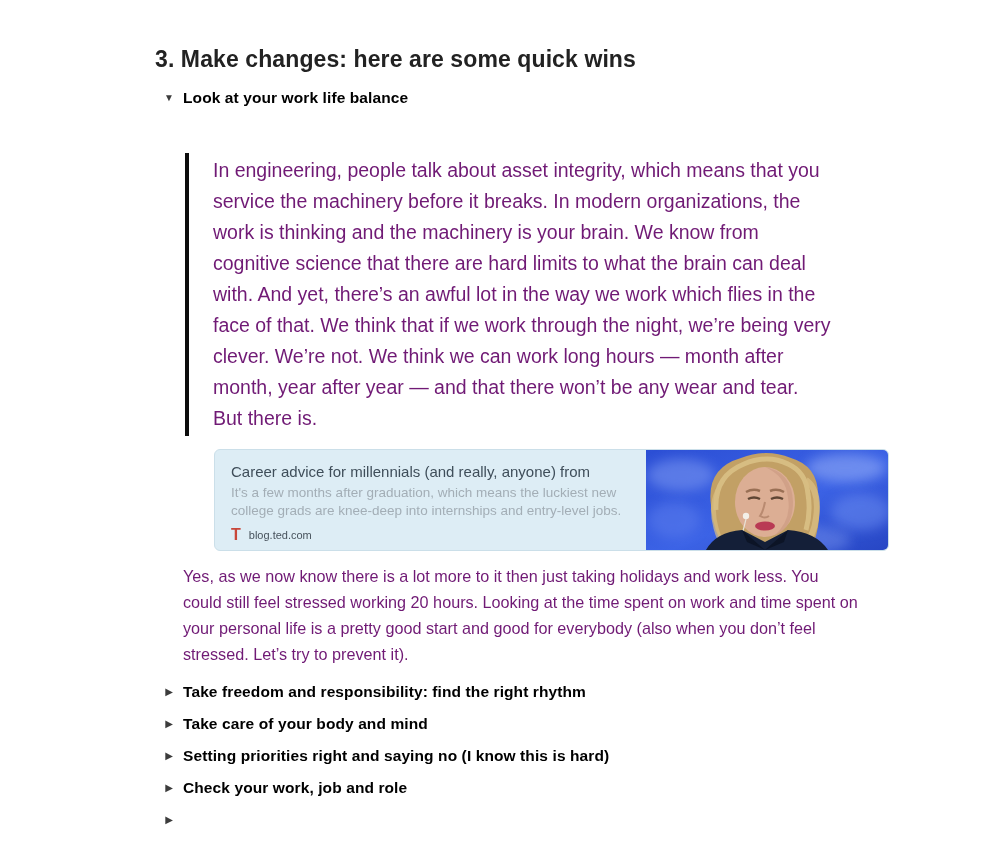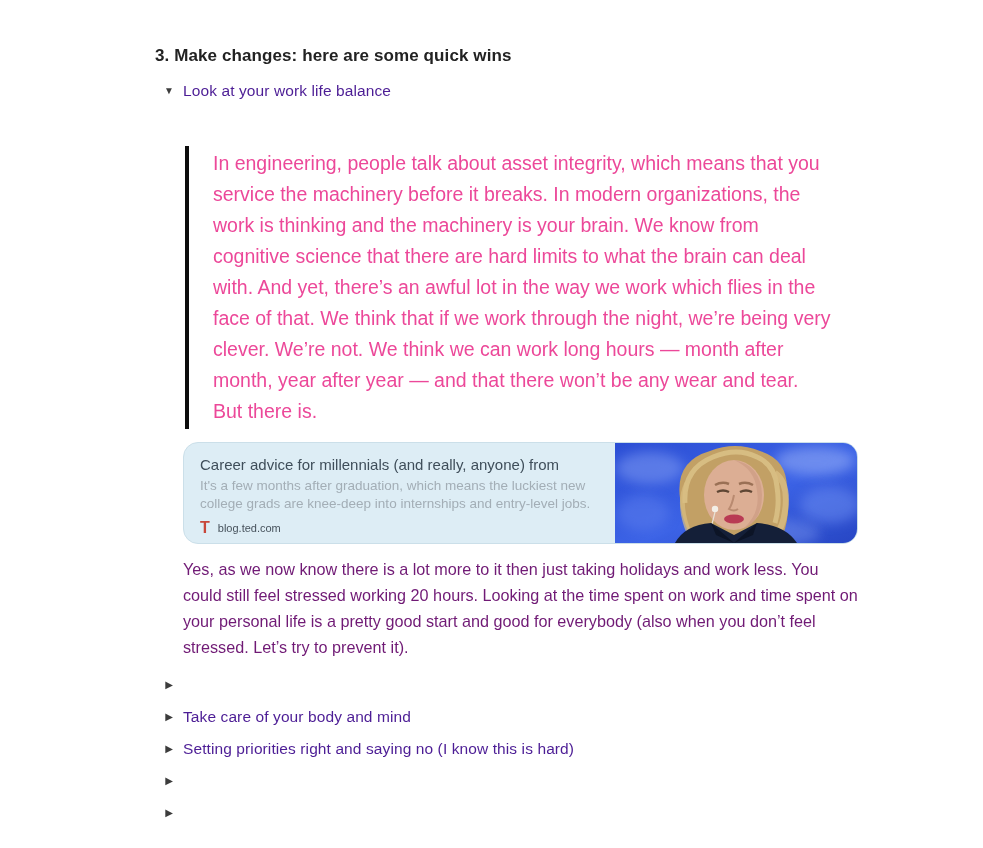--- a/index.html
+++ b/index.html
@@ -7,21 +7,21 @@
     width: 983px; height: 848px;
     background: #ffffff;
     font-family: "Liberation Sans", sans-serif;
     color: #3a3a3a;
     overflow: hidden;
   }
   .page { padding: 46px 0 0 155px; }
 
   
   .heading {
-    font-size: 17px;
+    font-size: 23px;
     font-weight: 700;
     color: #222222;
     letter-spacing: 0.1px;
     margin-bottom: 14px;
   }
 
   
   .toggle {
     display: flex;
     align-items: center;
@@ -32,53 +32,54 @@
     width: 28px;
     flex: 0 0 28px;
     display: inline-flex;
     justify-content: center;
     font-size: 10px;
     color: #3c3c3c;
     line-height: 1;
   }
   .toggle .tlabel {
     font-size: 15.5px;
-    font-weight: 400;
-    color: #4c1d95;
+    font-weight: 700;
+    color: #000000;
     letter-spacing: 0.1px;
   }
   .toggle-list { margin-top: 15px; }
   .toggle-list .toggle { height: 20px; margin-bottom: 12px; }
 
   
   .toggle-children { margin-left: 28px; }
 
   
   .quote {
     margin: 44px 0 0 2px;
     border-left: 4px solid #0d0d0d;
     padding: 2px 0 2px 24px;
     width: 648px;
     font-size: 19.5px;
     line-height: 31px;
-    color: #ec4899;
+    color: #701a75;
   }
 
   
   .bookmark {
     margin-top: 13px;
     width: 675px;
     height: 102px;
     display: flex;
     border: 1px solid #cbdfe9;
-    border-radius: 15px;
+    border-radius: 6px;
     background: #ddedf5;
     overflow: hidden;
     cursor: pointer;
     text-decoration: none;
+    margin-left: 31px;
   }
   .bm-text {
     flex: 1 1 auto;
     padding: 13px 16px 10px 16px;
     min-width: 0;
   }
   .bm-title {
     font-size: 15px;
     color: #3f4e5a;
     margin-bottom: 4px;
@@ -195,30 +196,32 @@
       </div>
     </div>
 
     <p class="para">Yes, as we now know there is a lot more to it then just taking holidays and work less. You could still feel stressed working 20 hours. Looking at the time spent on work and time spent on your personal life is a pretty good start and good for everybody (also when you don’t feel stressed. Let’s try to prevent it).</p>
 
   </div>
 
   <div class="toggle-list">
     <div class="toggle">
       <span class="tri">▶</span>
+      <span class="tlabel">Take freedom and responsibility: find the right rhythm</span>
     </div>
     <div class="toggle">
       <span class="tri">▶</span>
       <span class="tlabel">Take care of your body and mind</span>
     </div>
     <div class="toggle">
       <span class="tri">▶</span>
       <span class="tlabel">Setting priorities right and saying no (I know this is hard)</span>
     </div>
     <div class="toggle">
       <span class="tri">▶</span>
+      <span class="tlabel">Check your work, job and role</span>
     </div>
     <div class="toggle">
       <span class="tri">▶</span>
     </div>
   </div>
 
 </div>
 
 </body></html>

